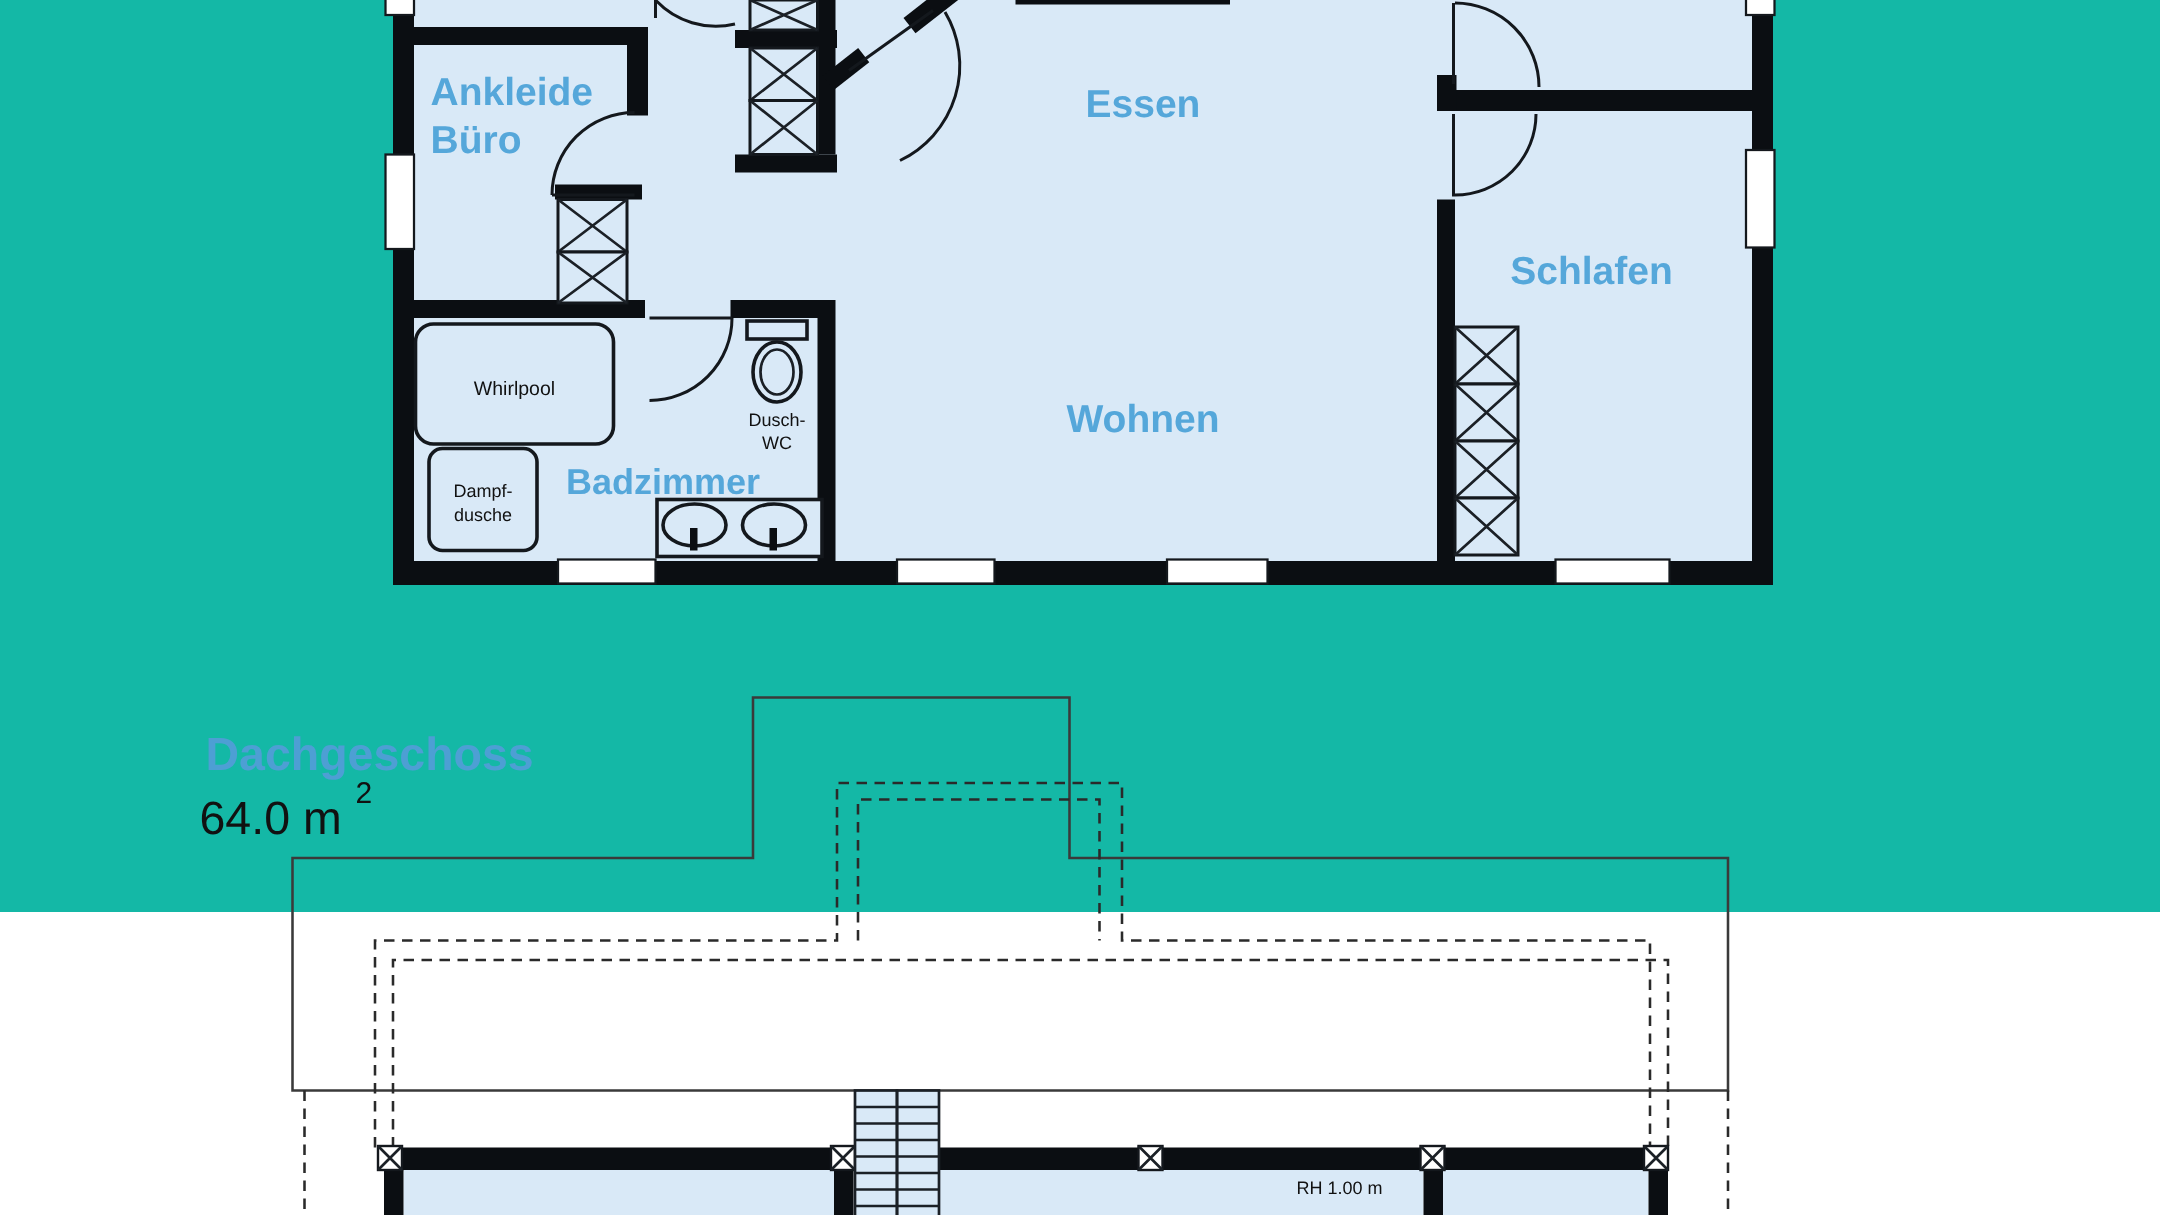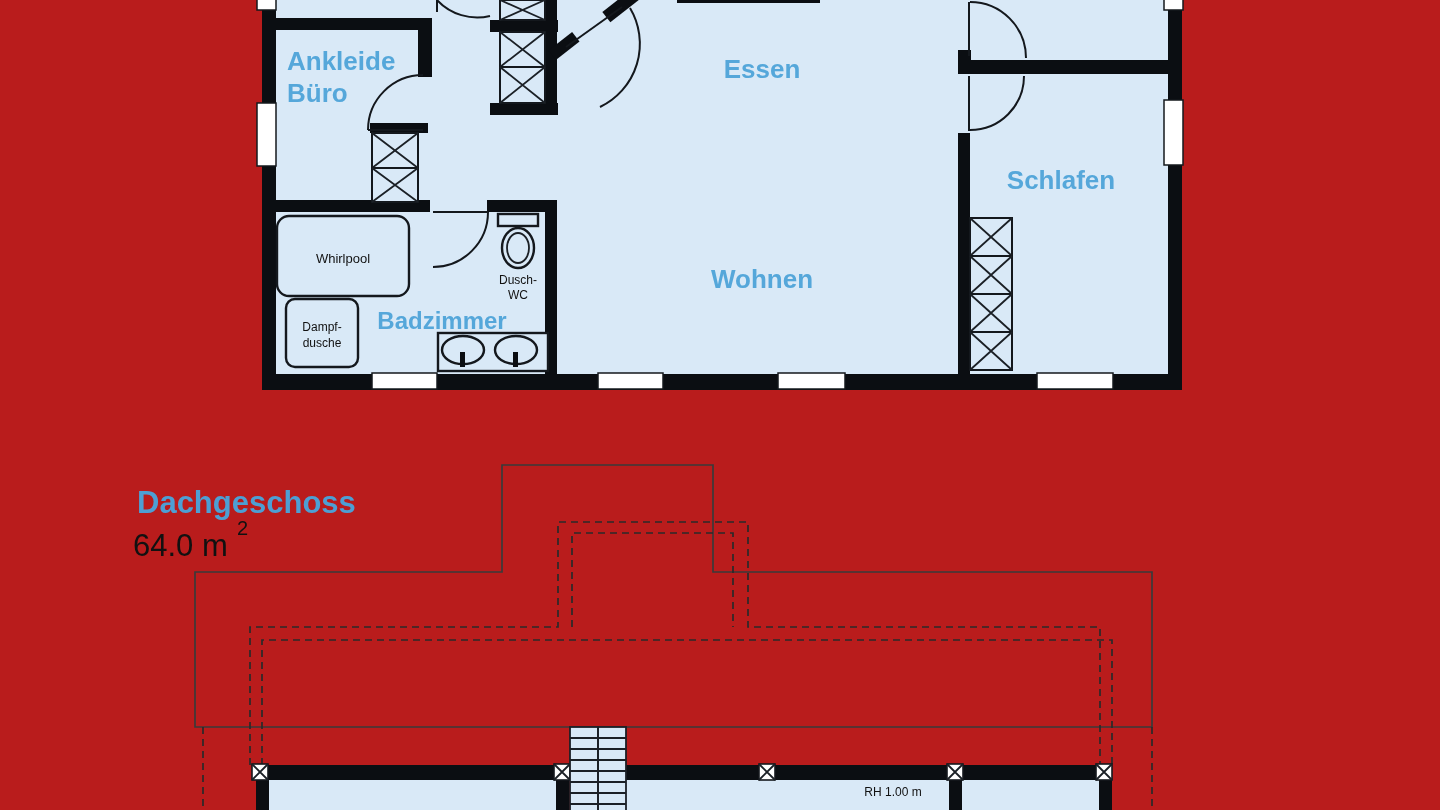--- a/index.html
+++ b/index.html
@@ -1,16 +1,16 @@
 <!DOCTYPE html>
 <html><head>
 <meta charset="utf-8">
 <style>
   html,body{margin:0;padding:0;background:#ffffff;width:1440px;height:810px;overflow:hidden;}
-  .canvas{position:relative;width:1440px;height:810px;background:#b91c1c;}
+  .canvas{position:relative;width:1440px;height:608px;background:#14b8a6;}
   svg{display:block;}
   
   .wall{fill:#0b0e12;}
   .roomfill{fill:#d9e9f7;}
   .win{fill:#ffffff;stroke:#14181d;stroke-width:1.5;}
   .ln{stroke:#14181d;stroke-width:2;fill:none;}
   .thin{stroke:#1c2averaging026;stroke-width:1.6;fill:none;}
   .thin,.xline{stroke:#1b2026;stroke-width:1.8;fill:none;}
   .xbox{fill:#d9e9f7;stroke:#14181d;stroke-width:2;}
   .fix{fill:#d9e9f7;stroke:#14181d;stroke-width:2.4;}

